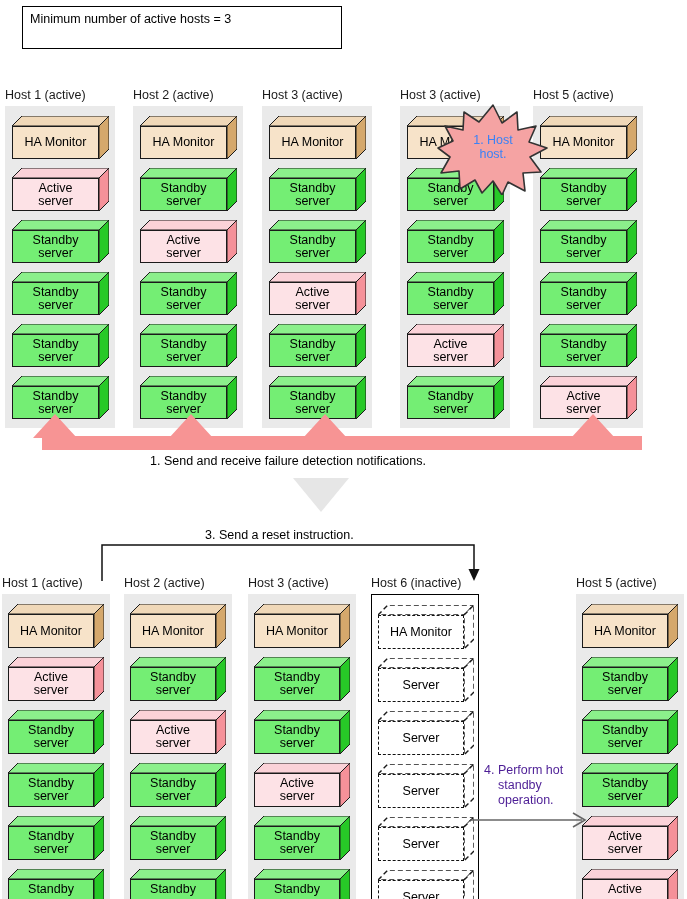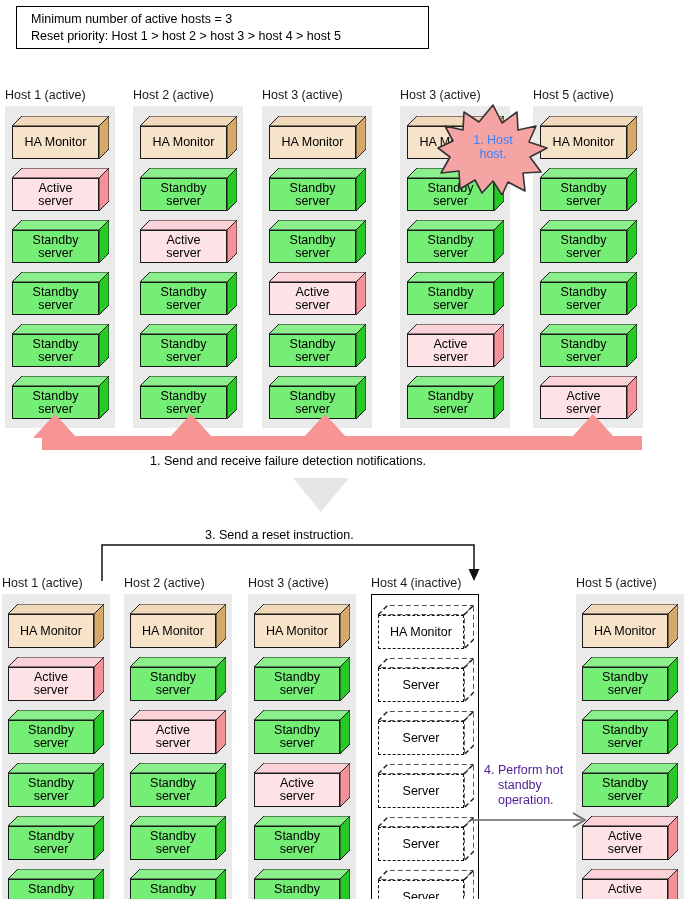--- a/index.html
+++ b/index.html
@@ -13,27 +13,27 @@
     position: relative;
     font-family: "Liberation Sans", sans-serif;
     font-size: 13px;
     color: #000000;
     overflow: hidden;
   }
 
   
   #legend-box {
     position: absolute;
-    left: 16px;
+    left: 22px;
     top: 6px;
-    width: 413px;
+    width: 320px;
     height: 43px;
     border: 1px solid #000000;
     box-sizing: border-box;
-    padding: 4px 7px 0 14px;
+    padding: 4px 7px 0 7px;
   }
   #legend-box .legend-line {
     font-size: 12.5px;
     line-height: 17px;
     white-space: nowrap;
   }
 
   
   .host-col {
     position: absolute;
@@ -162,21 +162,20 @@
   #hotstandby-caption .hs-indent {
     padding-left: 14px;
     display: block;
   }
 </style>
 </head>
 <body>
 
 <div id="legend-box">
   <div class="legend-line">Minimum number of active hosts = 3</div>
-  <div class="legend-line">Reset priority: Host 1 &gt; host 2 &gt; host 3 &gt; host 4 &gt; host 5</div>
 </div>
 
 <div id="top-hosts">
     <div class="host-col" style="left: 5px; top: 68px;">
       <div class="host-title">Host 1 (active)</div>
       <div class="host-panel" style="width: 110px; height: 322px;">
         <div class="box3d" style="width: 97px; height: 43px; position: absolute; left: 7px; top: 10px;">
           <svg width="97" height="43" viewBox="0 0 97 43" class="face-top">
             <polygon points="0,10 10,0 97,0 87,10" fill="#f0d8b8" stroke="#1a1a1a" stroke-width="1" stroke-linejoin="round"></polygon>
             <polygon points="87,10 97,0 97,33 87,43" fill="#d5a86c" stroke="#1a1a1a" stroke-width="1" stroke-linejoin="round"></polygon>
@@ -817,21 +816,21 @@
           <div class="face-front" style="left: 0px; top: 10px; width: 86px; height: 34px; background: rgb(116, 238, 116);">
             <div>
               <div>Standby</div>
               <div>server</div>
             </div>
           </div>
         </div>
       </div>
     </div>
     <div class="host-col" style="left: 371px; top: 556px;">
-      <div class="host-title">Host 4 (inactive)</div>
+      <div class="host-title">Host 6 (inactive)</div>
       <div class="host-panel inactive-panel" style="width: 108px; height: 325px;">
         <div class="box3d dashed" style="width: 96px; height: 44px; position: absolute; left: 6px; top: 10px;">
           <svg width="96" height="44" viewBox="0 0 96 44" class="face-top">
             <polygon points="0,10 10,0 96,0 86,10" fill="#ffffff" stroke="#1a1a1a" stroke-width="1.4" stroke-dasharray="5,3" stroke-linejoin="round"></polygon>
             <polygon points="86,10 96,0 96,34 86,44" fill="#ffffff" stroke="#1a1a1a" stroke-width="1.4" stroke-dasharray="5,3" stroke-linejoin="round"></polygon>
           </svg>
           <div class="face-front" style="left: 0px; top: 10px; width: 86px; height: 34px; background: rgb(255, 255, 255);">
             <div>
               <div>HA Monitor</div>
             </div>

